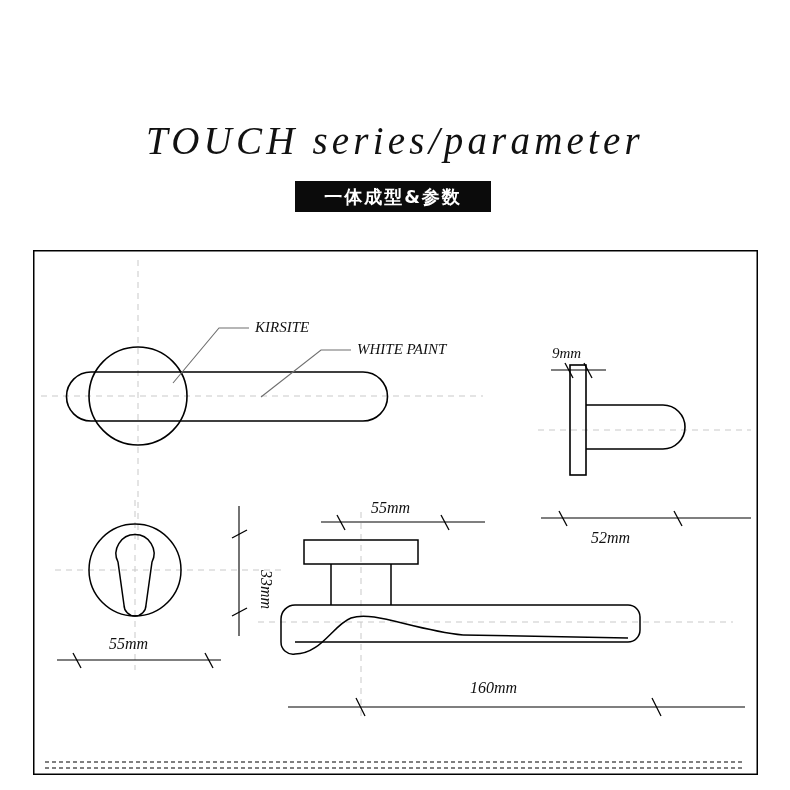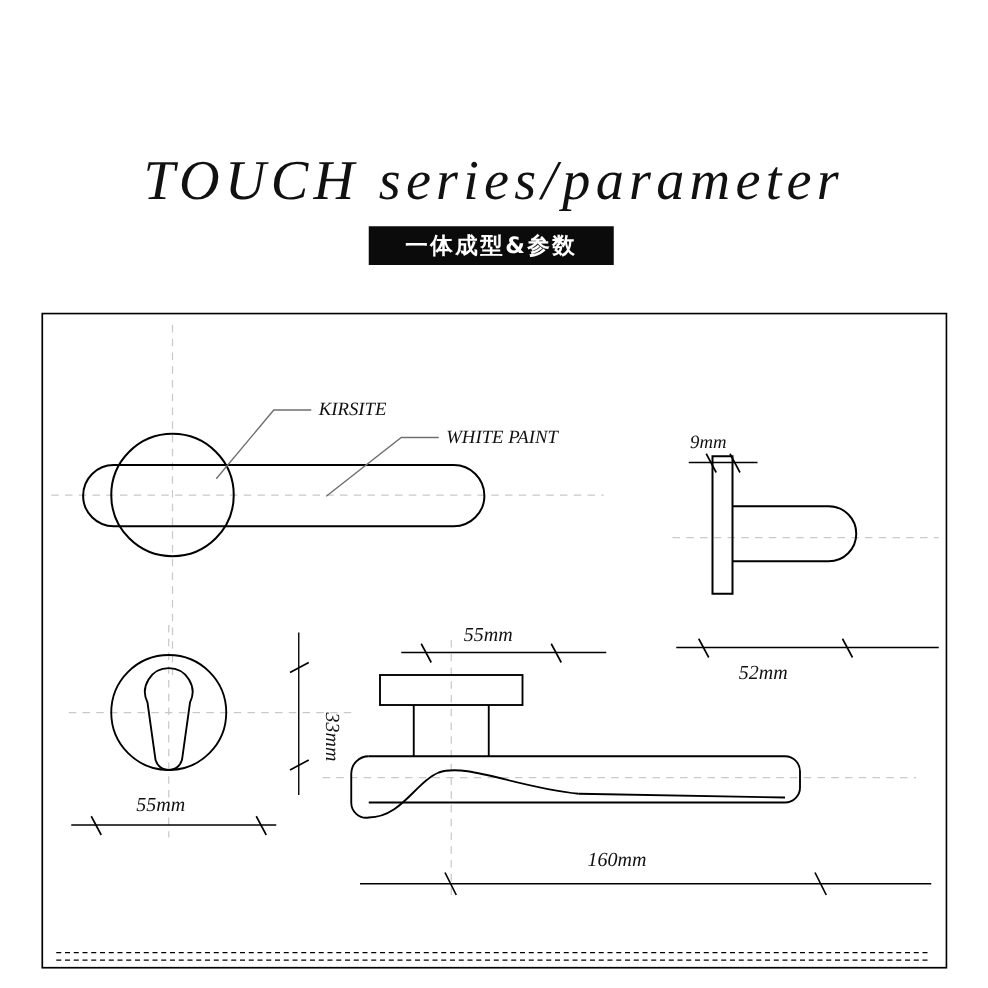--- a/index.html
+++ b/index.html
@@ -35,21 +35,21 @@
   }
   .main-title {
     position: absolute;
     left: 0;
     top: 118px;
     width: 790px;
     text-align: center;
     font-family: "Liberation Serif", "DejaVu Serif", serif;
     font-style: italic;
     font-weight: 400;
-    font-size: 45px;
+    font-size: 39px;
     letter-spacing: 4.2px;
     color: #111111;
     white-space: nowrap;
   }
   .banner {
     position: absolute;
     left: 295px;
     top: 181px;
     width: 196px;
     height: 31px;

